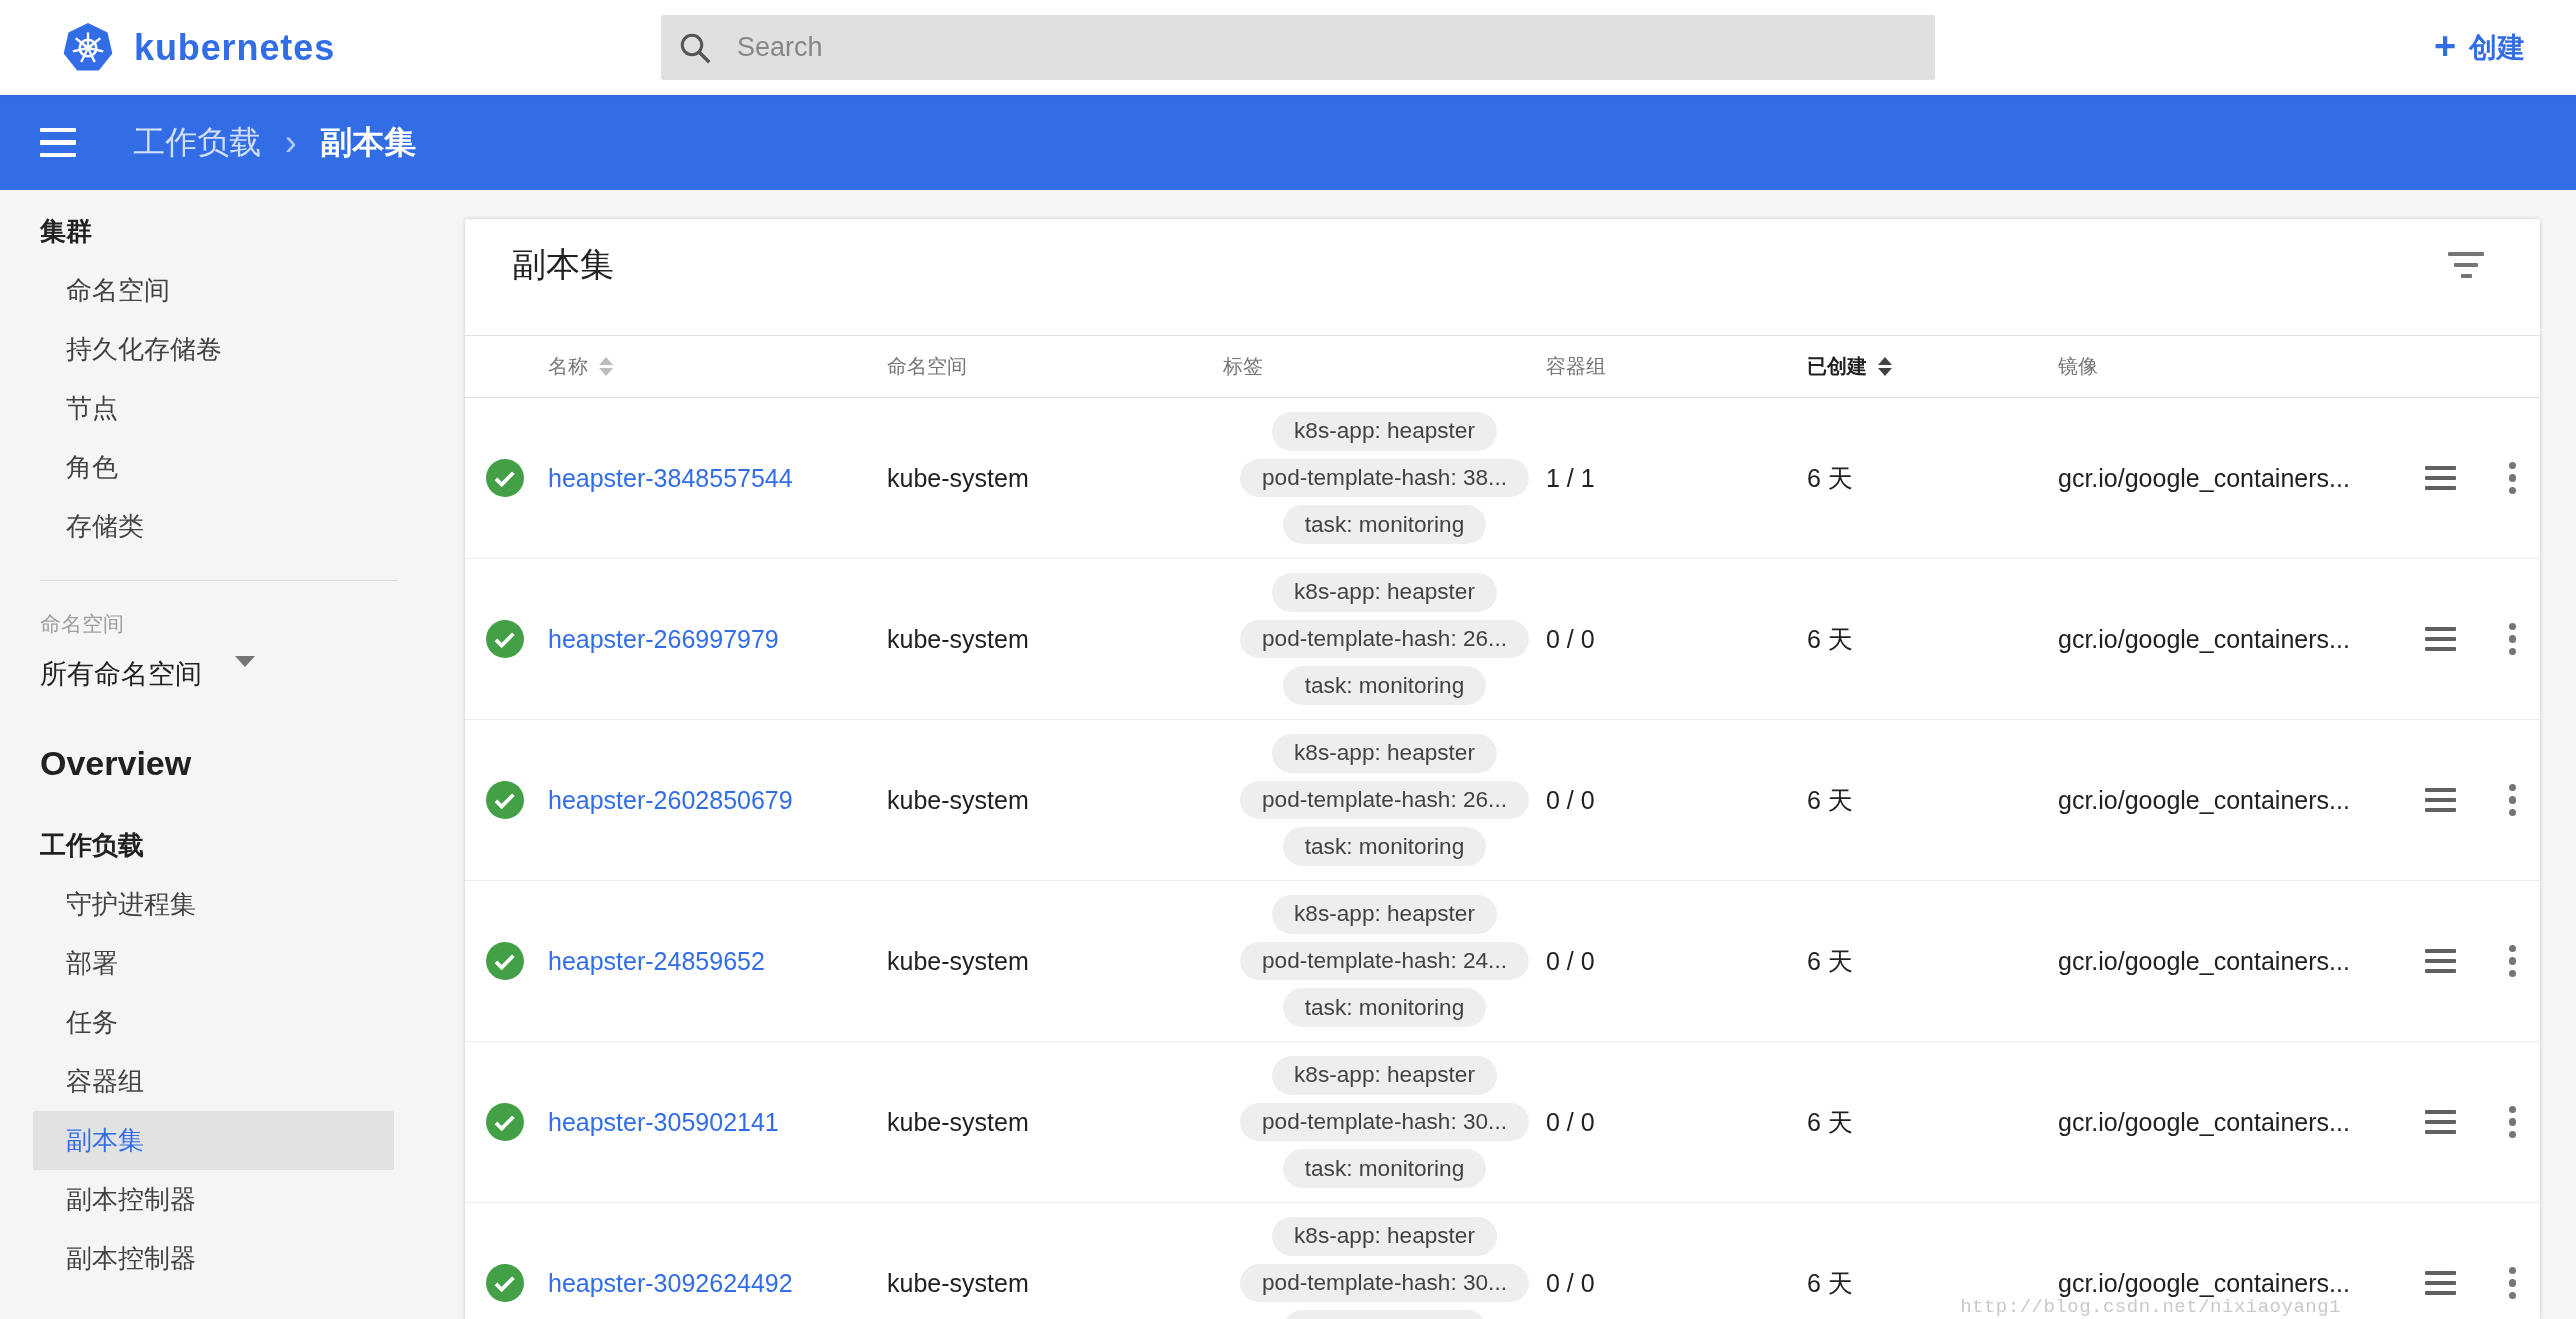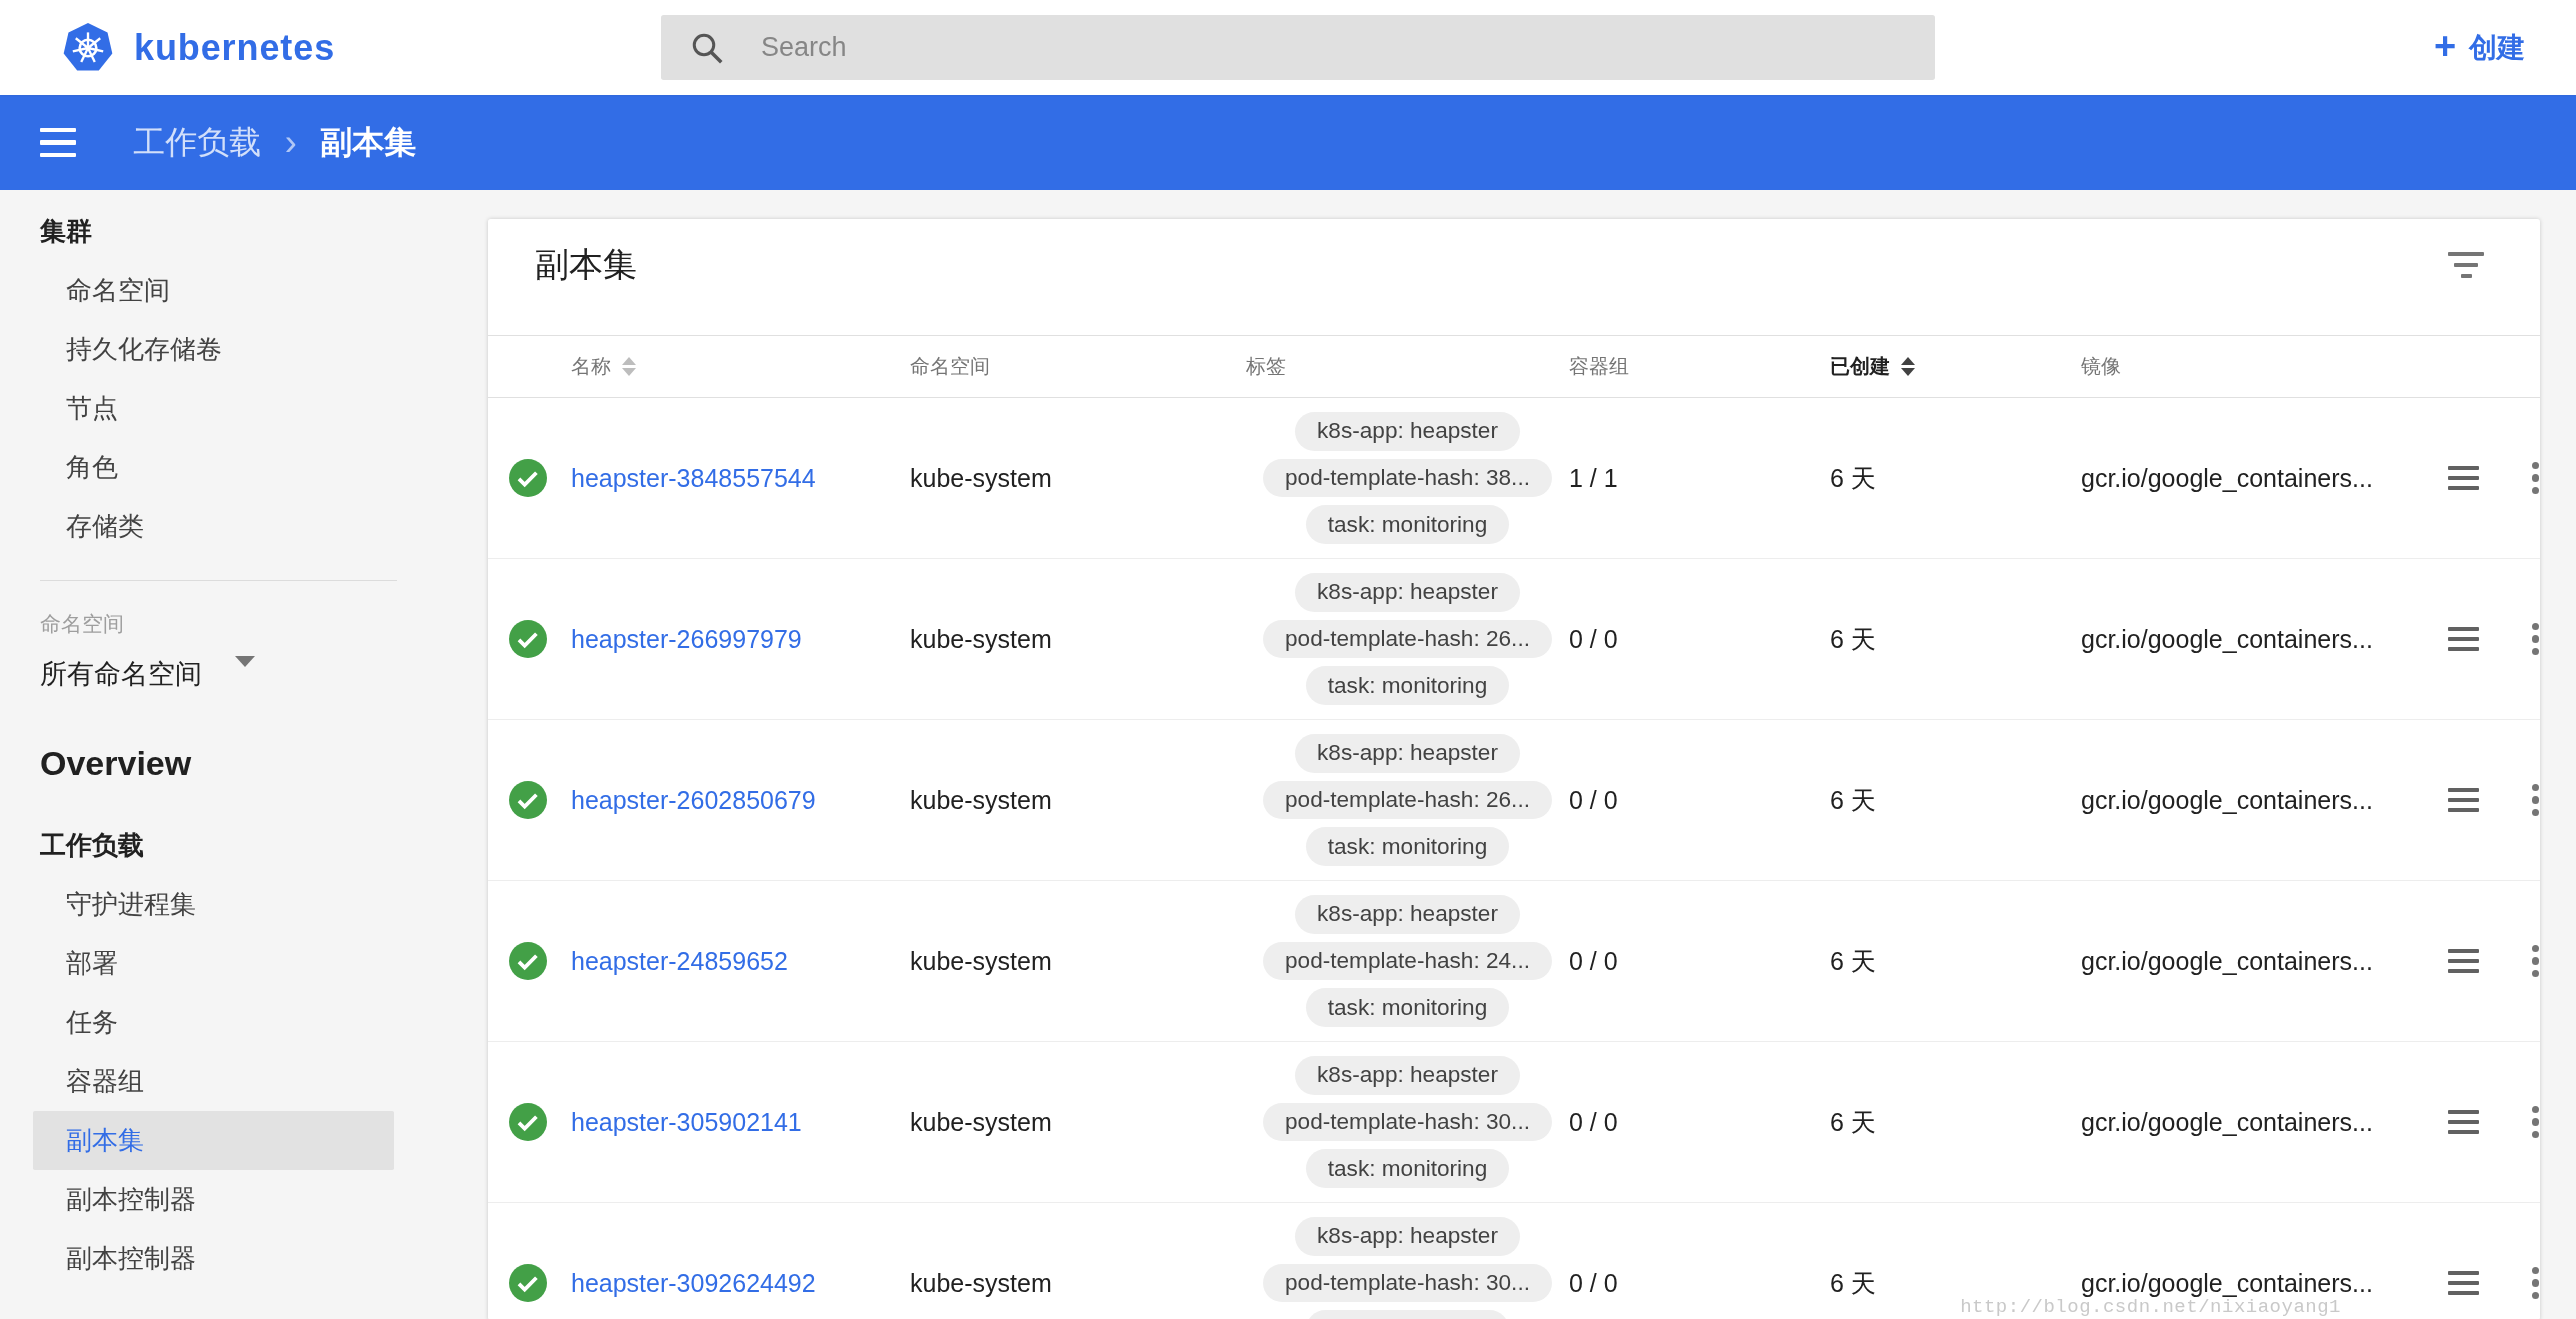--- a/index.html
+++ b/index.html
@@ -9,37 +9,37 @@
     background:#f5f5f5;
     font-family:"Liberation Sans","DejaVu Sans",sans-serif;
     color:#212121;
   }
 
   
   .topbar { height:95px; background:#fff; display:flex; align-items:center; position:relative; z-index:3; box-shadow:0 0.9px 2.7px rgba(0,0,0,.10); }
   .brand { display:flex; align-items:center; gap:20px; padding-left:34px; width:633px; flex:none;margin-left:28px; }
   .logo-svg { width:52px; height:52px; display:block; }
   .brand-text { font-size:36px; font-weight:bold; color:#326de6; letter-spacing:0.9px; }
-  .searchbar { width:1274px; height:65px; background:#e0e0e0; border-radius:2.7px; display:flex; align-items:center; padding:0 28px; gap:34px; flex:none;justify-content:space-between; }
+  .searchbar { width:1274px; height:65px; background:#e0e0e0; border-radius:2.7px; display:flex; align-items:center; padding:0 16px; gap:22px; flex:none;justify-content:space-between; }
   .searchbar input { flex:1; border:none; outline:none; background:transparent; font-size:27px; color:#333; font-family:inherit; }
   .searchbar input::placeholder { color:#868686; }
   .create-btn { margin-left:auto; margin-right:51px; display:flex; align-items:center; gap:12.7px; color:#326de6; font-size:28px; font-weight:bold; cursor:pointer; white-space:nowrap; }
   .create-btn .plus { font-size:38px; font-weight:bold; line-height:1; margin-top:-3.6px; }
 
   
   .bluebar { height:95px; background:#326de6; display:flex; align-items:center; padding-left:36px; position:relative; z-index:2; }
   .hamburger { display:flex; flex-direction:column; gap:8.1px; cursor:pointer; margin-right:54px; padding:7.2px 3.6px; }
   .hamburger span { width:36px; height:4.5px; background:#fff; border-radius:0.9px; display:block; }
   .breadcrumb { display:flex; align-items:center; gap:23.5px; font-size:32px; }
   .bc-parent { color:rgba(255,255,255,.78); cursor:pointer; }
   .bc-sep { color:rgba(255,255,255,.62); font-size:36px; line-height:1; }
   .bc-current { color:#fff; font-weight:bold; }
 
   
-  .content { display:flex; height:1130px;gap:23px; }
+  .content { display:flex; height:1130px; }
 
   
   .sidebar { width:465px; flex:none; padding-top:23.5px; }
   .side-header { font-size:26px; font-weight:bold; color:#212121; margin:0 0 12.7px 40px; }
   .side-header.workloads { margin-top:45px; }
   .overview-item { font-size:34px; font-weight:bold; color:#212121; margin:52px 0 0 40px; cursor:pointer; }
   .side-item { height:59px; display:flex; align-items:center; padding-left:33px; margin:0 71px 0 33px; font-size:26px; color:#424242; border-radius:1.8px; cursor:pointer; white-space:nowrap; }
   .side-item.selected { background:#e2e2e2; color:#326de6; }
   .divider { border-top:0.9px solid #dcdcdc; margin:23.5px 68px 0 40px; }
   .ns-label { margin:29px 0 0 40px; font-size:21px; color:#9e9e9e; }

